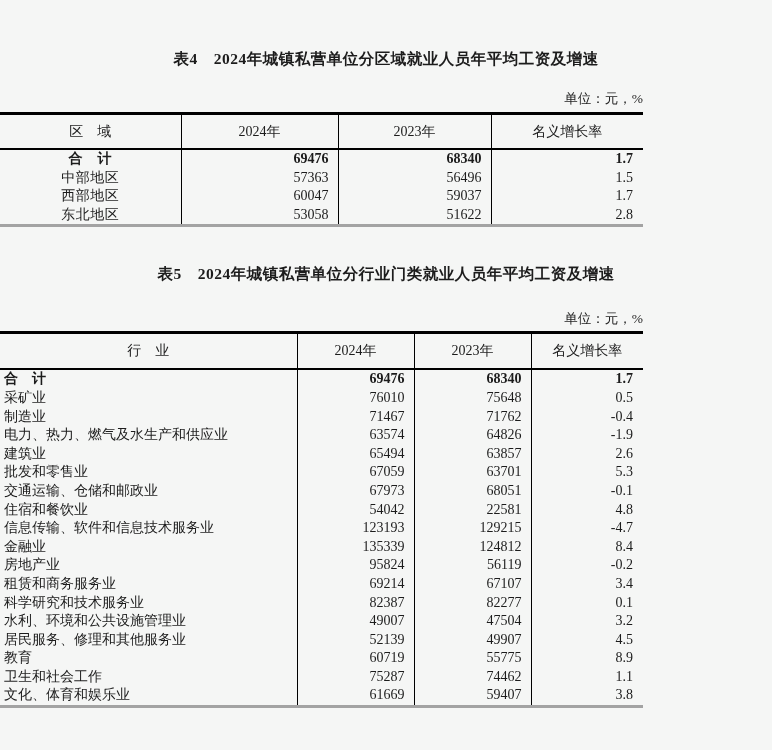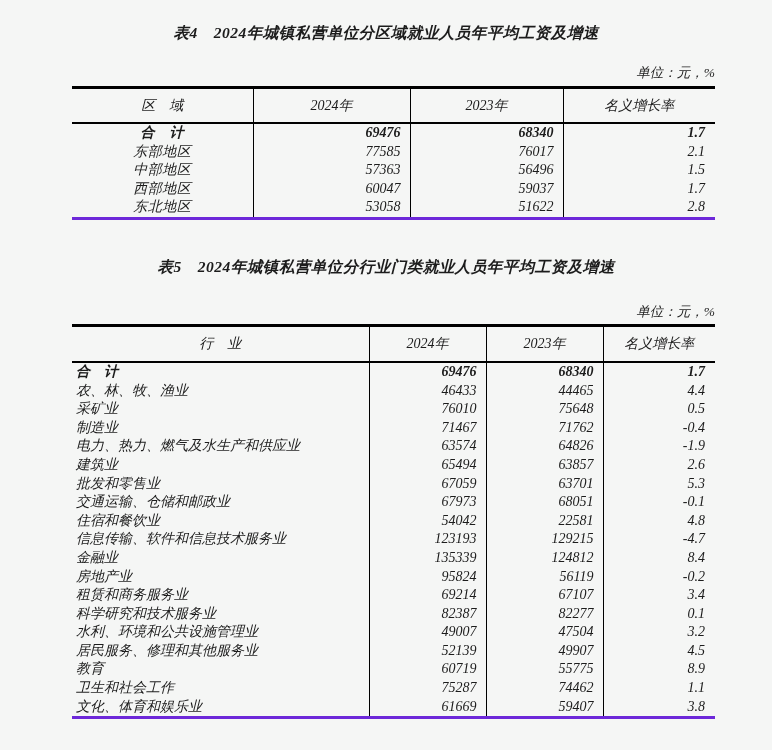--- a/index.html
+++ b/index.html
@@ -3,51 +3,50 @@
 <meta charset="utf-8">
 <style>
   html, body { margin: 0; padding: 0; }
   body {
     width: 772px;
     height: 750px;
     background: #f5f6f5;
     color: #1c1c1c;
     font-family: "Liberation Serif", "DejaVu Serif", serif;
   }
-  .page { padding-top: 22px; font-style: italic; }
+  .page { padding-top: 48px; }
 
   .tbl-title {
     margin: 0;
     text-align: center;
     font-size: 15.5px;
     font-weight: bold;
     line-height: 21px;
     letter-spacing: 0.5px;
   }
 
   .table-wrap {
     width: 643px;
-    margin-left: 72px;
   }
 
   .unit-note {
     text-align: right;
     font-size: 13.5px;
     line-height: 17px;
   }
   #sec4 .unit-note { margin-top: 21px; margin-bottom: 5px; }
   #sec5 .unit-note { margin-top: 26px; margin-bottom: 4px; }
   #sec5 .tbl-title { margin-top: 36px; }
 
   table.stat-table {
     border-collapse: collapse;
     table-layout: fixed;
     width: 643px;
     border-top: 3px solid #000;
-    border-bottom: 3px solid #6d28d9;
+    border-bottom: 3px solid #a3a3a3;
     font-size: 14px;
   }
   .stat-table th {
     font-weight: normal;
     text-align: center;
     font-size: 14px;
     border-bottom: 2px solid #000;
   }
   #table4 th { height: 31px; }
   #table5 th { height: 32px; }
@@ -97,26 +96,20 @@
           </tr>
         </thead>
         <tbody>
             <tr class="bold">
               <td class="label">合　计</td>
               <td class="num">69476</td>
               <td class="num">68340</td>
               <td class="growth num">1.7</td>
             </tr>
             <tr>
-              <td class="label">东部地区</td>
-              <td class="num">77585</td>
-              <td class="num">76017</td>
-              <td class="growth num">2.1</td>
-            </tr>
-            <tr>
               <td class="label">中部地区</td>
               <td class="num">57363</td>
               <td class="num">56496</td>
               <td class="growth num">1.5</td>
             </tr>
             <tr>
               <td class="label">西部地区</td>
               <td class="num">60047</td>
               <td class="num">59037</td>
               <td class="growth num">1.7</td>
@@ -152,26 +145,20 @@
           </tr>
         </thead>
         <tbody>
             <tr class="bold">
               <td class="label">合　计</td>
               <td class="num">69476</td>
               <td class="num">68340</td>
               <td class="growth num">1.7</td>
             </tr>
             <tr>
-              <td class="label">农、林、牧、渔业</td>
-              <td class="num">46433</td>
-              <td class="num">44465</td>
-              <td class="growth num">4.4</td>
-            </tr>
-            <tr>
               <td class="label">采矿业</td>
               <td class="num">76010</td>
               <td class="num">75648</td>
               <td class="growth num">0.5</td>
             </tr>
             <tr>
               <td class="label">制造业</td>
               <td class="num">71467</td>
               <td class="num">71762</td>
               <td class="growth num">-0.4</td>

